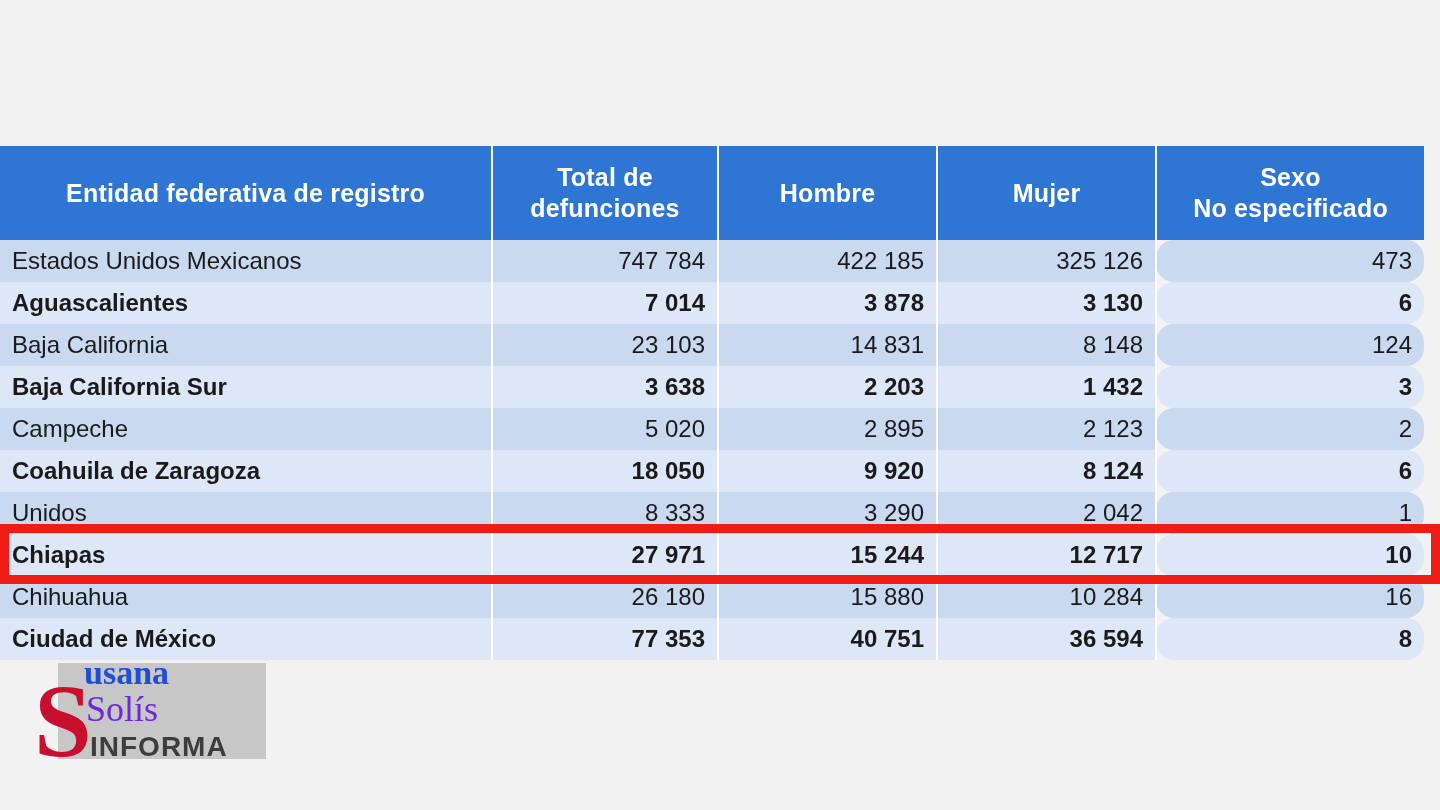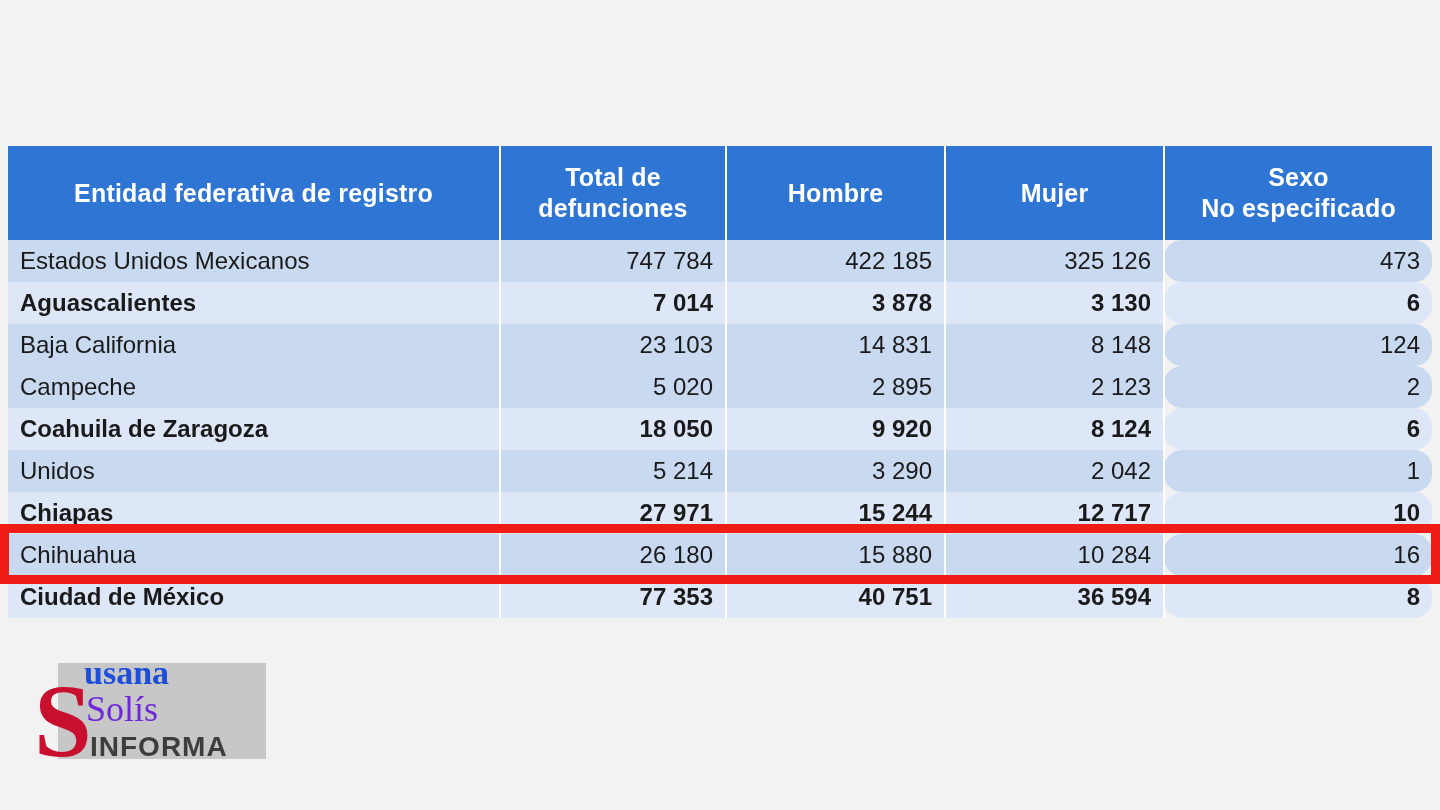--- a/index.html
+++ b/index.html
@@ -19,21 +19,21 @@
     position: absolute;
     left: 0;
     top: 0;
     width: 1440px;
     height: 810px;
     background: #f2f2f2;
   }
 
   .table-wrap {
     position: absolute;
-    left: 8px;
+    left: 0;
     top: 146px;
     width: 1424px;
   }
 
   table.deaths {
     border-collapse: collapse;
     width: 1424px;
     table-layout: fixed;
   }
 
@@ -210,37 +210,44 @@
           <td class="num">3 130</td>
           <td class="num">6</td>
         </tr>
         <tr class="odd">
           <td class="name">Baja California</td>
           <td class="num">23 103</td>
           <td class="num">14 831</td>
           <td class="num">8 148</td>
           <td class="num">124</td>
         </tr>
+        <tr class="even">
+          <td class="name">Baja California Sur</td>
+          <td class="num">3 638</td>
+          <td class="num">2 203</td>
+          <td class="num">1 432</td>
+          <td class="num">3</td>
+        </tr>
         <tr class="odd">
           <td class="name">Campeche</td>
           <td class="num">5 020</td>
           <td class="num">2 895</td>
           <td class="num">2 123</td>
           <td class="num">2</td>
         </tr>
         <tr class="even">
           <td class="name">Coahuila de Zaragoza</td>
           <td class="num">18 050</td>
           <td class="num">9 920</td>
           <td class="num">8 124</td>
           <td class="num">6</td>
         </tr>
         <tr class="odd">
           <td class="name">Unidos</td>
-          <td class="num">5 214</td>
+          <td class="num">8 333</td>
           <td class="num">3 290</td>
           <td class="num">2 042</td>
           <td class="num">1</td>
         </tr>
         <tr class="even">
           <td class="name">Chiapas</td>
           <td class="num">27 971</td>
           <td class="num">15 244</td>
           <td class="num">12 717</td>
           <td class="num">10</td>

